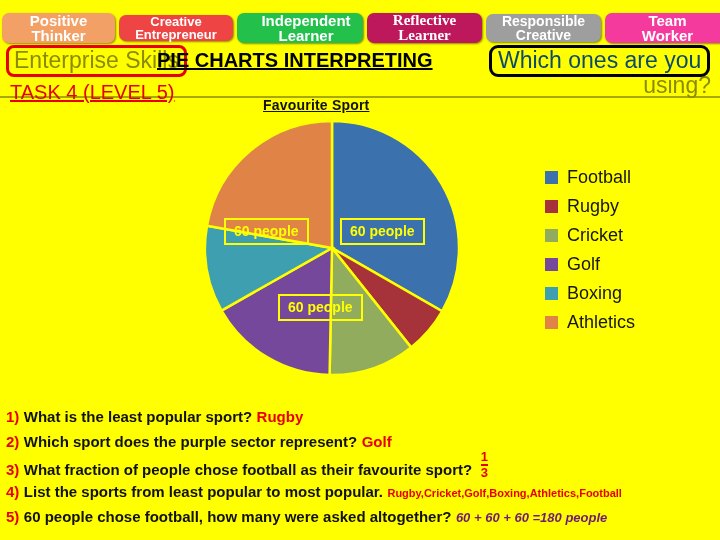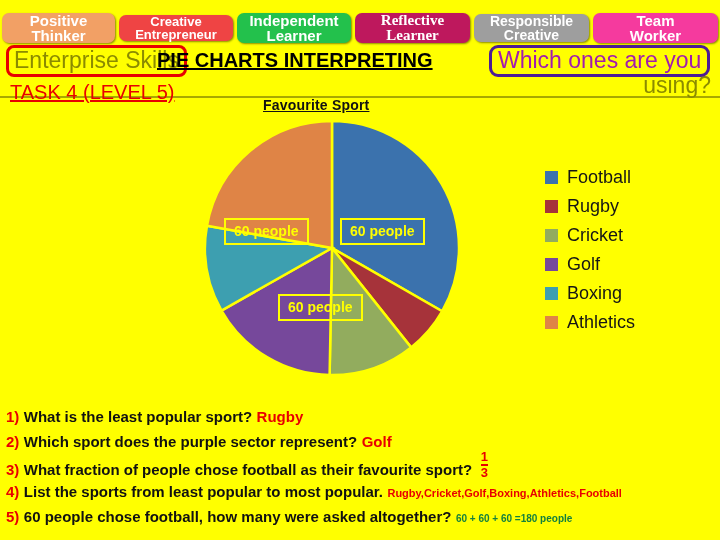--- a/index.html
+++ b/index.html
@@ -49,23 +49,23 @@
   }
   .hl-pie{
     position:absolute;left:157px;top:49px;
     font-size:20px;font-weight:bold;color:#000000;
     white-space:nowrap;
     text-decoration:underline;
     z-index:5;
   }
   .hl-which{
     position:absolute;left:489px;top:45px;
-    border:3px solid #4c1d95;border-radius:9px;
+    border:3px solid #000000;border-radius:9px;
     padding:0px 6px 1px 6px;
-    color:#a21caf;
+    color:#0c4a6e;
     font-size:23px;line-height:25px;
     white-space:nowrap;
     background:#FFFF00;
     z-index:4;
   }
   .hl-using{
     position:absolute;left:0;top:72px;width:711px;
     text-align:right;
     color:#8B8B00;font-size:23px;line-height:26px;
   }
@@ -109,21 +109,21 @@
   .legend-swatch{width:13px;height:13px;margin-right:9px;flex:0 0 auto;}
   .legend-label{font-size:18px;color:#161616;white-space:nowrap;}
 
   
   .qblock{position:absolute;left:6px;top:408px;width:714px;}
   .qrow{position:relative;height:24px;white-space:nowrap;}
   .qnum{color:#E80000;font-weight:bold;font-size:15px;}
   .qtext{color:#111111;font-weight:bold;font-size:15px;}
   .qans{color:#E80000;font-weight:bold;font-size:15px;}
   .qans-small{color:#E80000;font-weight:bold;font-size:11px;}
-  .qans-med{color:#15803d;font-weight:bold;font-size:10px;}
+  .qans-med{color:#701a75;font-weight:bold;font-size:13px;font-style:italic;}
 
   .frac{
     display:inline-block;vertical-align:-9px;
     text-align:center;color:#E80000;font-weight:bold;
     line-height:12px;font-size:13px;margin-left:4px;
     position:relative;top:-7px;
   }
   .frac .num{display:block;}
   .frac .bar{display:block;height:2px;background:#E80000;margin:1px 0;}
   .frac .den{display:block;}
@@ -141,21 +141,21 @@
 
   <div class="tabstrip">
     <div class="tab t0" style="background: rgb(242, 160, 101);">
       <span>Positive</span>
       <span>Thinker</span>
     </div>
     <div class="tab t1" style="background: #ef4444;">
       <span>Creative</span>
       <span>Entrepreneur</span>
     </div>
-    <div class="tab t2" style="background: rgb(35, 193, 76);">
+    <div class="tab t2" style="background: rgb(35, 193, 76); padding-left: 12px;">
       <span>Independent</span>
       <span>Learner</span>
     </div>
     <div class="tab t3" style="background: #be185d; font-family: Liberation Serif, serif;">
       <span>Reflective</span>
       <span>Learner</span>
     </div>
     <div class="tab t4" style="background: rgb(158, 158, 158);">
       <span>Responsible</span>
       <span>Creative</span>

